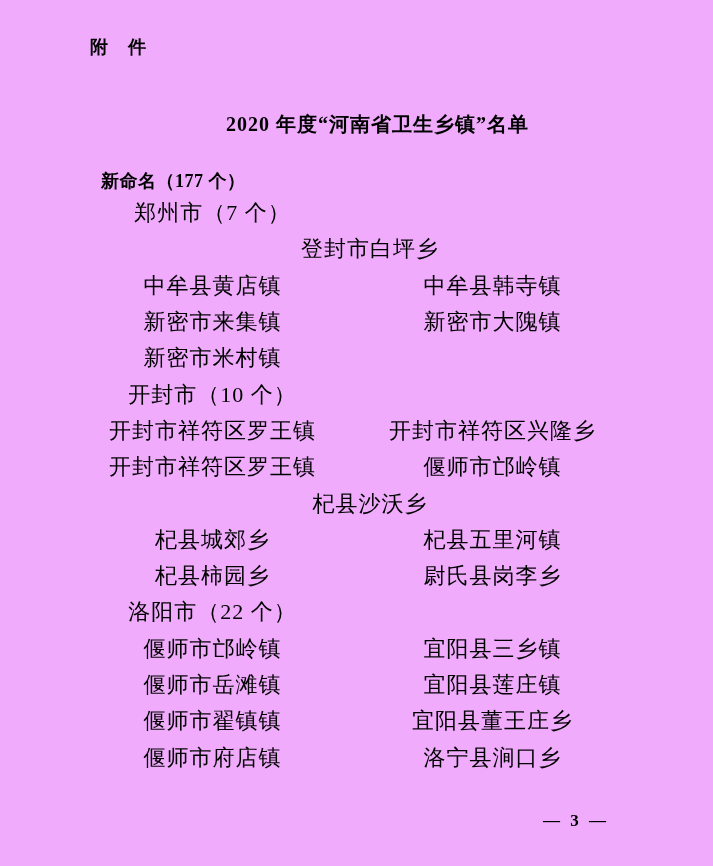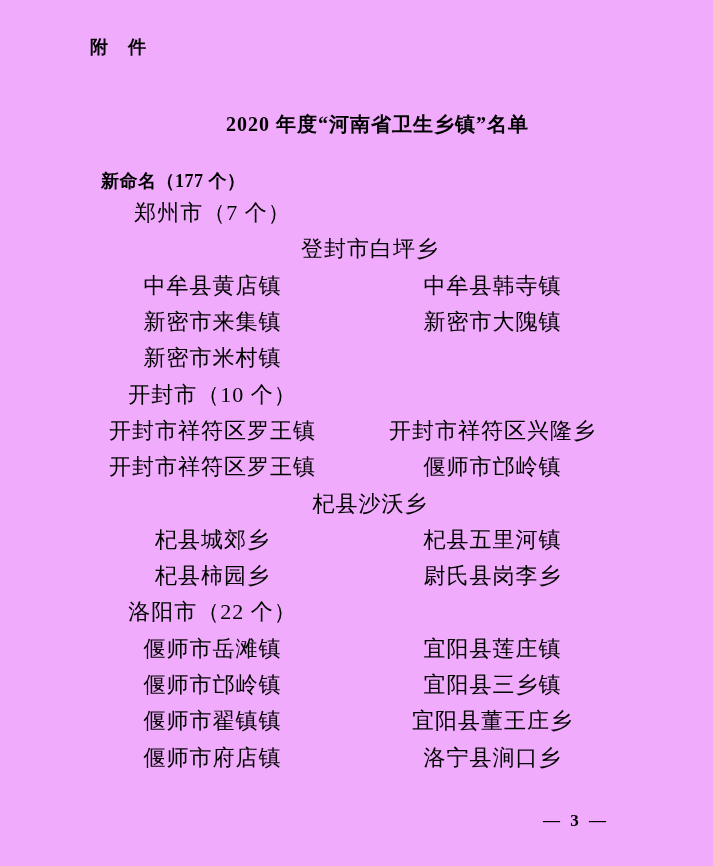--- a/index.html
+++ b/index.html
@@ -140,27 +140,27 @@
     <div class="row">
       <span class="col1">杞县柿园乡</span>
       <span class="col2">尉氏县岗李乡</span>
     </div>
 
     <div class="row">
       <span class="col1">洛阳市（22 个）</span>
     </div>
 
     <div class="row">
-      <span class="col1">偃师市岳滩镇</span>
-      <span class="col2">宜阳县莲庄镇</span>
+      <span class="col1">偃师市邙岭镇</span>
+      <span class="col2">宜阳县三乡镇</span>
     </div>
 
     <div class="row">
-      <span class="col1">偃师市邙岭镇</span>
-      <span class="col2">宜阳县三乡镇</span>
+      <span class="col1">偃师市岳滩镇</span>
+      <span class="col2">宜阳县莲庄镇</span>
     </div>
 
     <div class="row">
       <span class="col1">偃师市翟镇镇</span>
       <span class="col2">宜阳县董王庄乡</span>
     </div>
 
 
     <div class="row">
       <span class="col1">偃师市府店镇</span>

